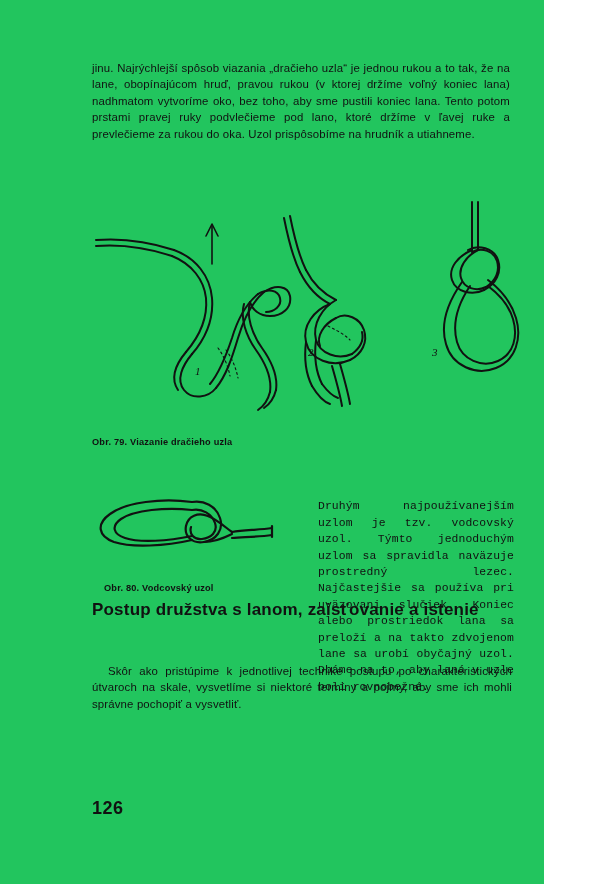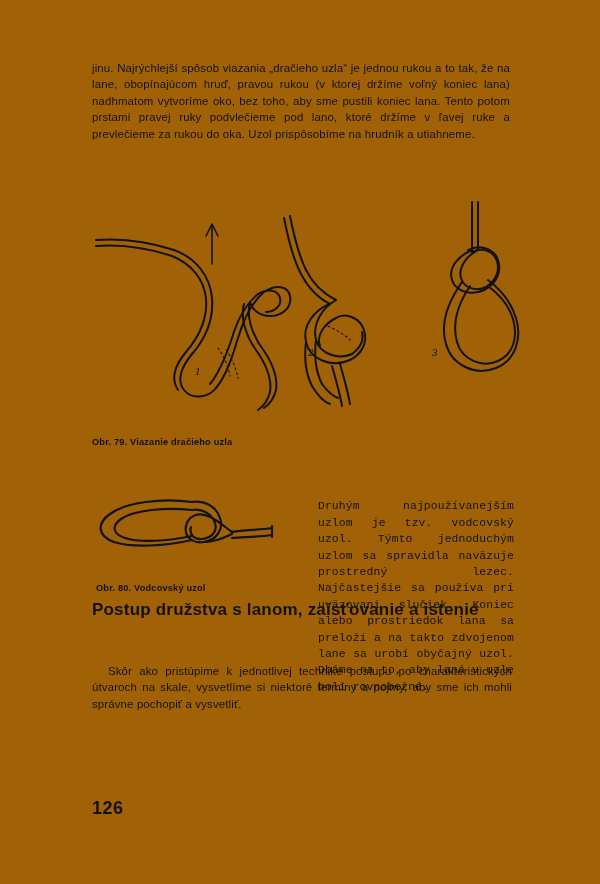--- a/index.html
+++ b/index.html
@@ -9,23 +9,23 @@
   body {
     width: 600px;
     height: 884px;
     background: #ffffff;
     font-family: "Liberation Sans", sans-serif;
     color: #111111;
     overflow: hidden;
   }
   .page {
     position: relative;
-    width: 600px;
+    width: 544px;
     height: 884px;
-    background: #a16207;
+    background: #22c55e;
   }
   .content {
     position: absolute;
     left: 92px;
     top: 60px;
     width: 418px;
   }
   .para {
     font-size: 11.4px;
     line-height: 16.4px;
@@ -63,21 +63,21 @@
   
   .fig80 {
     position: absolute;
     left: 92px;
     top: 480px;
     width: 200px;
     height: 100px;
   }
   .cap80 {
     position: absolute;
-    left: 96px;
+    left: 104px;
     top: 583px;
   }
   .sidetext {
     position: absolute;
     left: 318px;
     top: 487px;
     width: 196px;
     font-size: 11.4px;
     line-height: 16.4px;
     text-align: justify;

